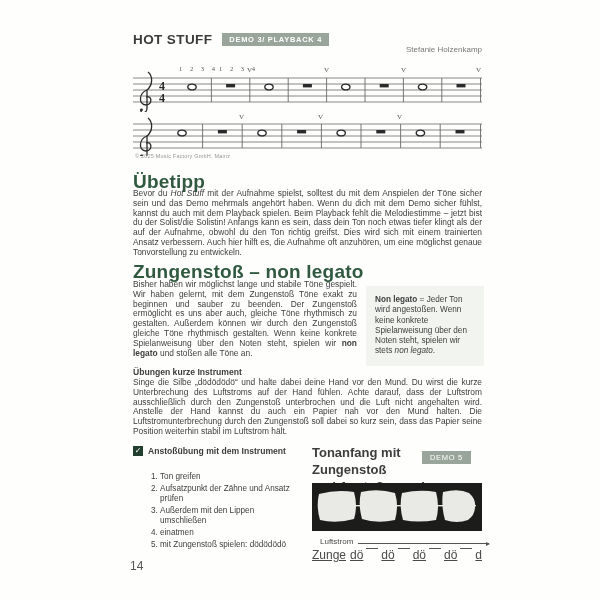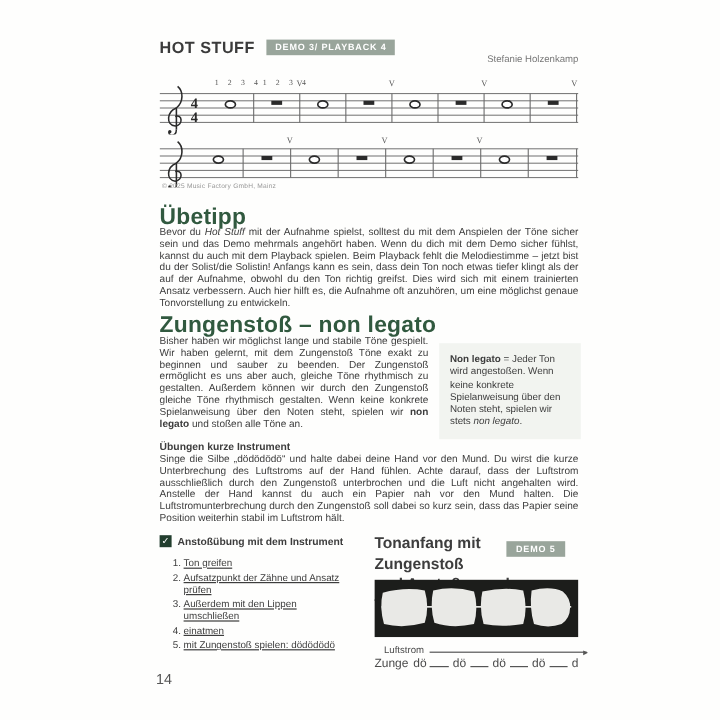--- a/index.html
+++ b/index.html
@@ -18,35 +18,35 @@
   .h-green{font-size:19px;font-weight:bold;color:#31593f;letter-spacing:.2px;}
   .para{font-size:8.4px;line-height:1.17;text-align:justify;color:#3d3d3d;}
   .h-small{font-size:8.6px;font-weight:bold;color:#3d3d3d;}
   .infobox{left:366px;top:286px;width:100px;background:#f2f4f0;padding:9px 9px;
            font-size:8.2px;line-height:1.25;color:#3d3d3d;}
   .b{font-weight:bold;} .i{font-style:italic;}
   
   .chkrow{left:133px;top:446px;display:flex;align-items:center;gap:5px;}
   .chk{width:10px;height:10px;background:#223e2e;color:#fff;font-size:8px;line-height:10px;
        text-align:center;flex:none;}
-  .steps{left:137px;top:461px;width:142px;font-size:8.2px;line-height:1.22;margin:4px;
-         padding-left:12px;color:#3d3d3d;text-decoration:underline;}
+  .steps{left:137px;top:461px;width:142px;font-size:8.2px;line-height:1.22;margin:11px;
+         padding-left:12px;color:#3d3d3d;}
   .steps li{margin-bottom:2px;}
   
   .tonhead{left:312px;top:445px;width:150px;font-size:13px;font-weight:bold;line-height:1.3;}
-  .badge2{left:422px;top:451px;background:#99a59b;color:#fff;font-size:7.5px;font-weight:bold;
+  .badge2{left:422px;top:451px;background:#99a59b;color:#fff;font-size:7.5px;font-weight:normal;
           letter-spacing:.7px;padding:2px 8px;}
   .wave{left:312px;top:483px;}
   .flowrow{left:312px;top:537px;width:170px;display:flex;align-items:baseline;
            font-size:8px;color:#4a4a4a;margin-left:8px;}
   .arrowline{flex:1;position:relative;border-bottom:1px solid #555;margin:0 1px 3px 5px;}
   .arrowline:after{content:"";position:absolute;right:-1px;bottom:-3px;width:0;height:0;
            border-left:4px solid #555;border-top:2.5px solid transparent;border-bottom:2.5px solid transparent;}
-  .zungerow{left:312px;top:548px;width:170px;display:flex;align-items:flex-end;
-           font-size:10px;color:#4a4a4a;}
+  .zungerow{left:312px;top:548px;width:170px;display:flex;align-items:flex-start;
+           font-size:12px;color:#4a4a4a;text-decoration:underline;}
   .zungerow .lbl{margin-right:4px;}
   .dash{flex:1;border-bottom:1px solid #555;margin:0 3px 3px;}
   .pagenum{left:130px;top:559px;font-size:12px;color:#555;}
   svg text{font-family:"Liberation Serif",serif;}
 </style>
 </head>
 <body>
 
 <div class="page">
 

